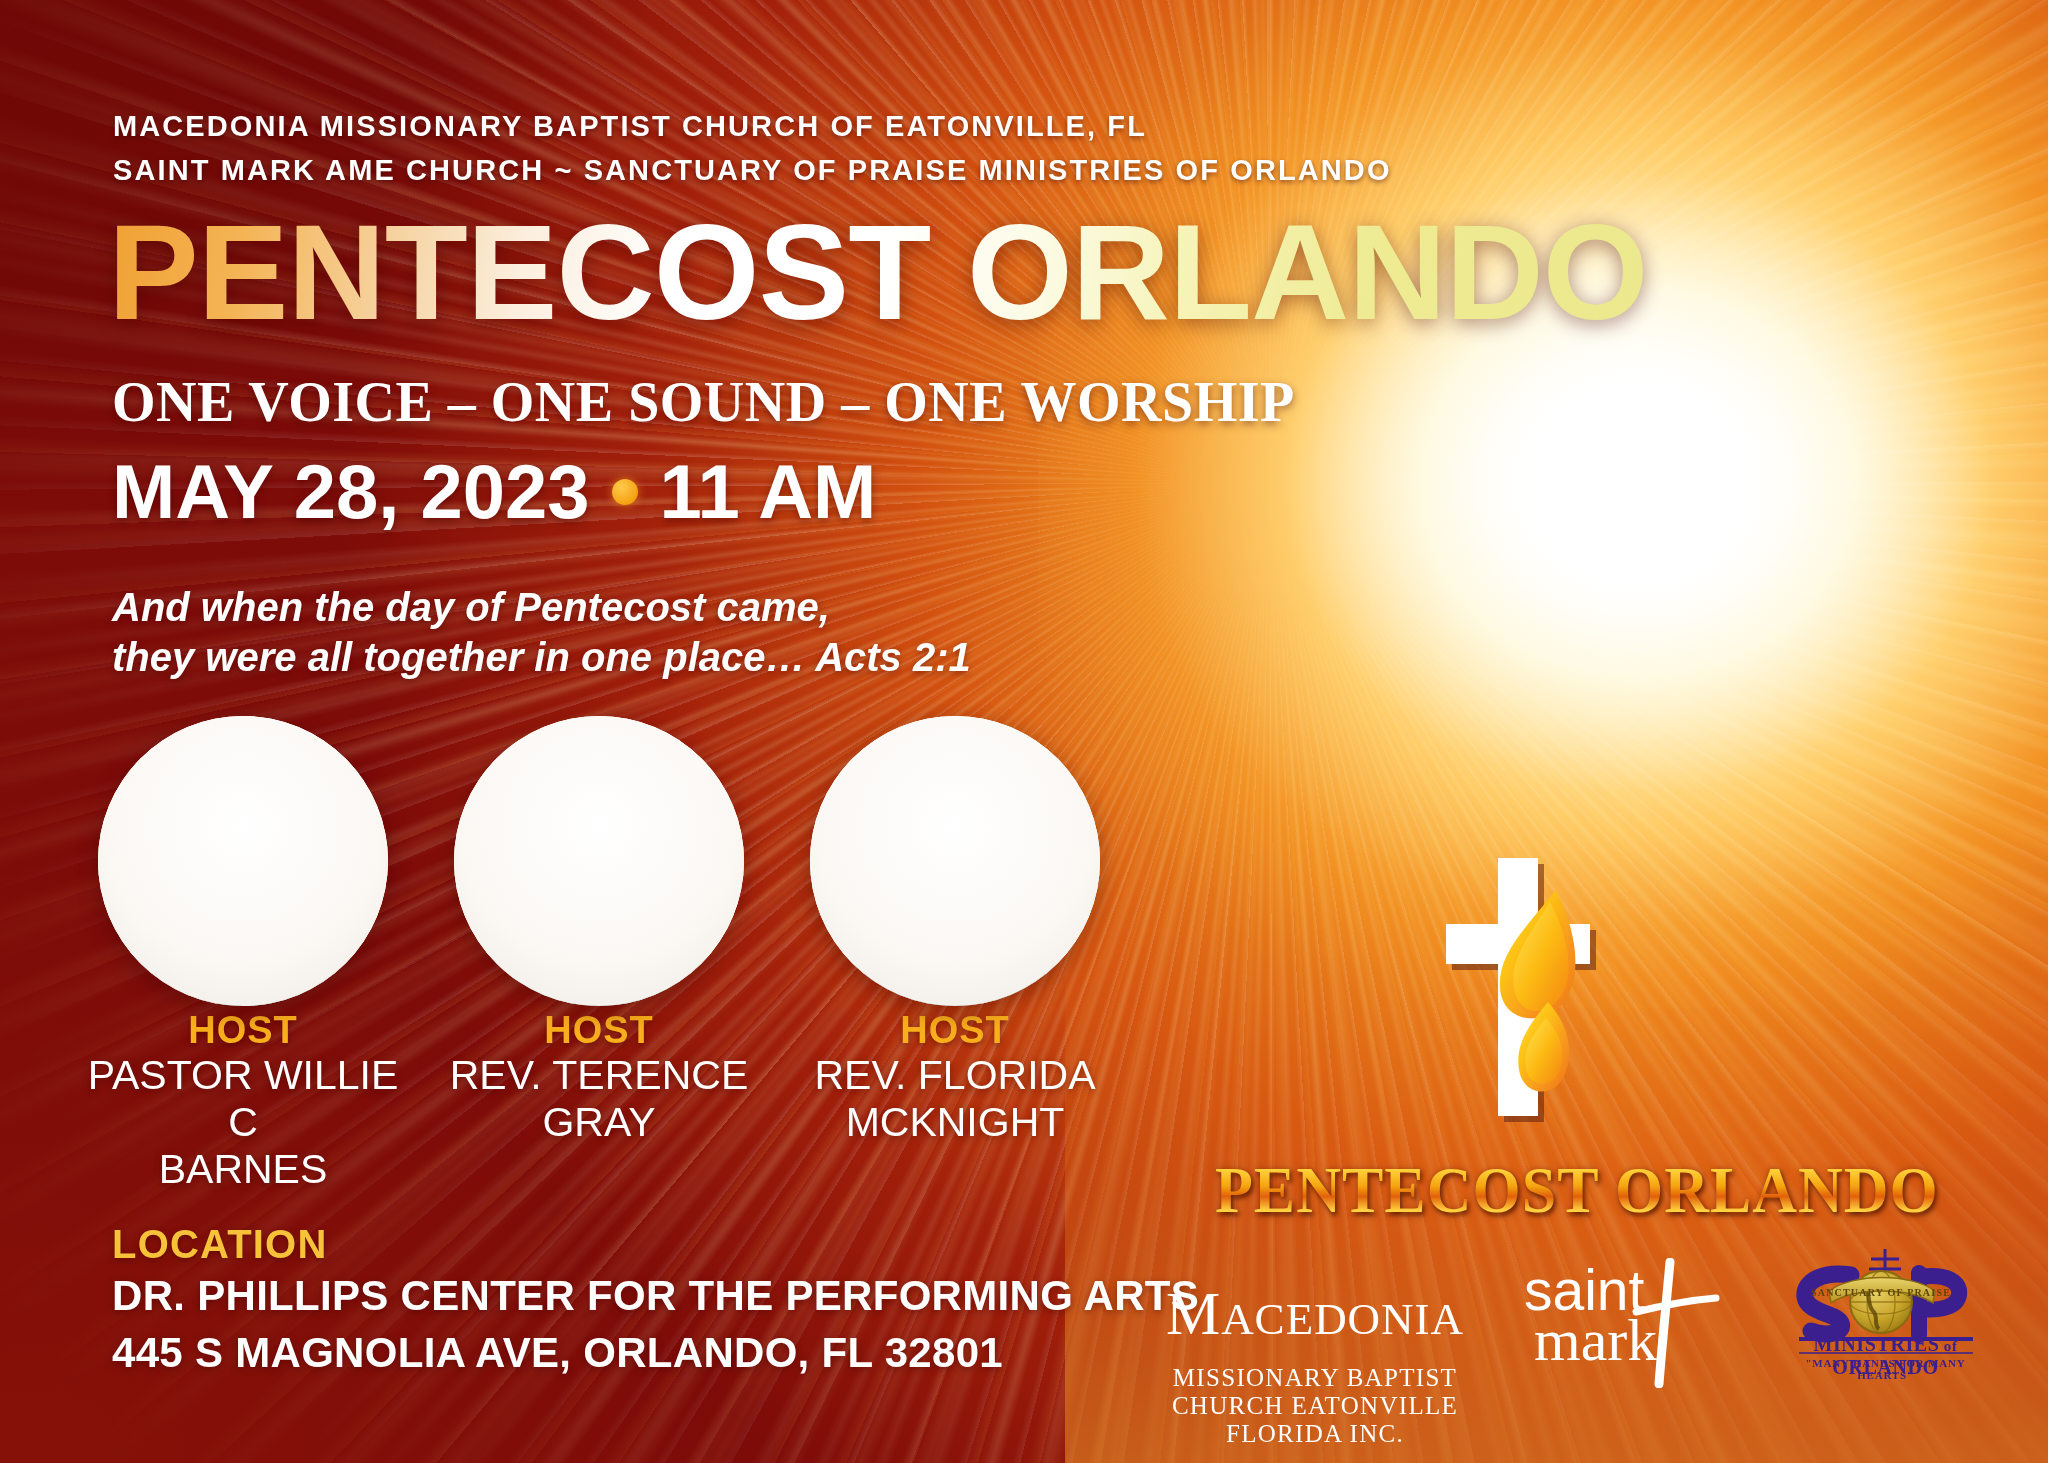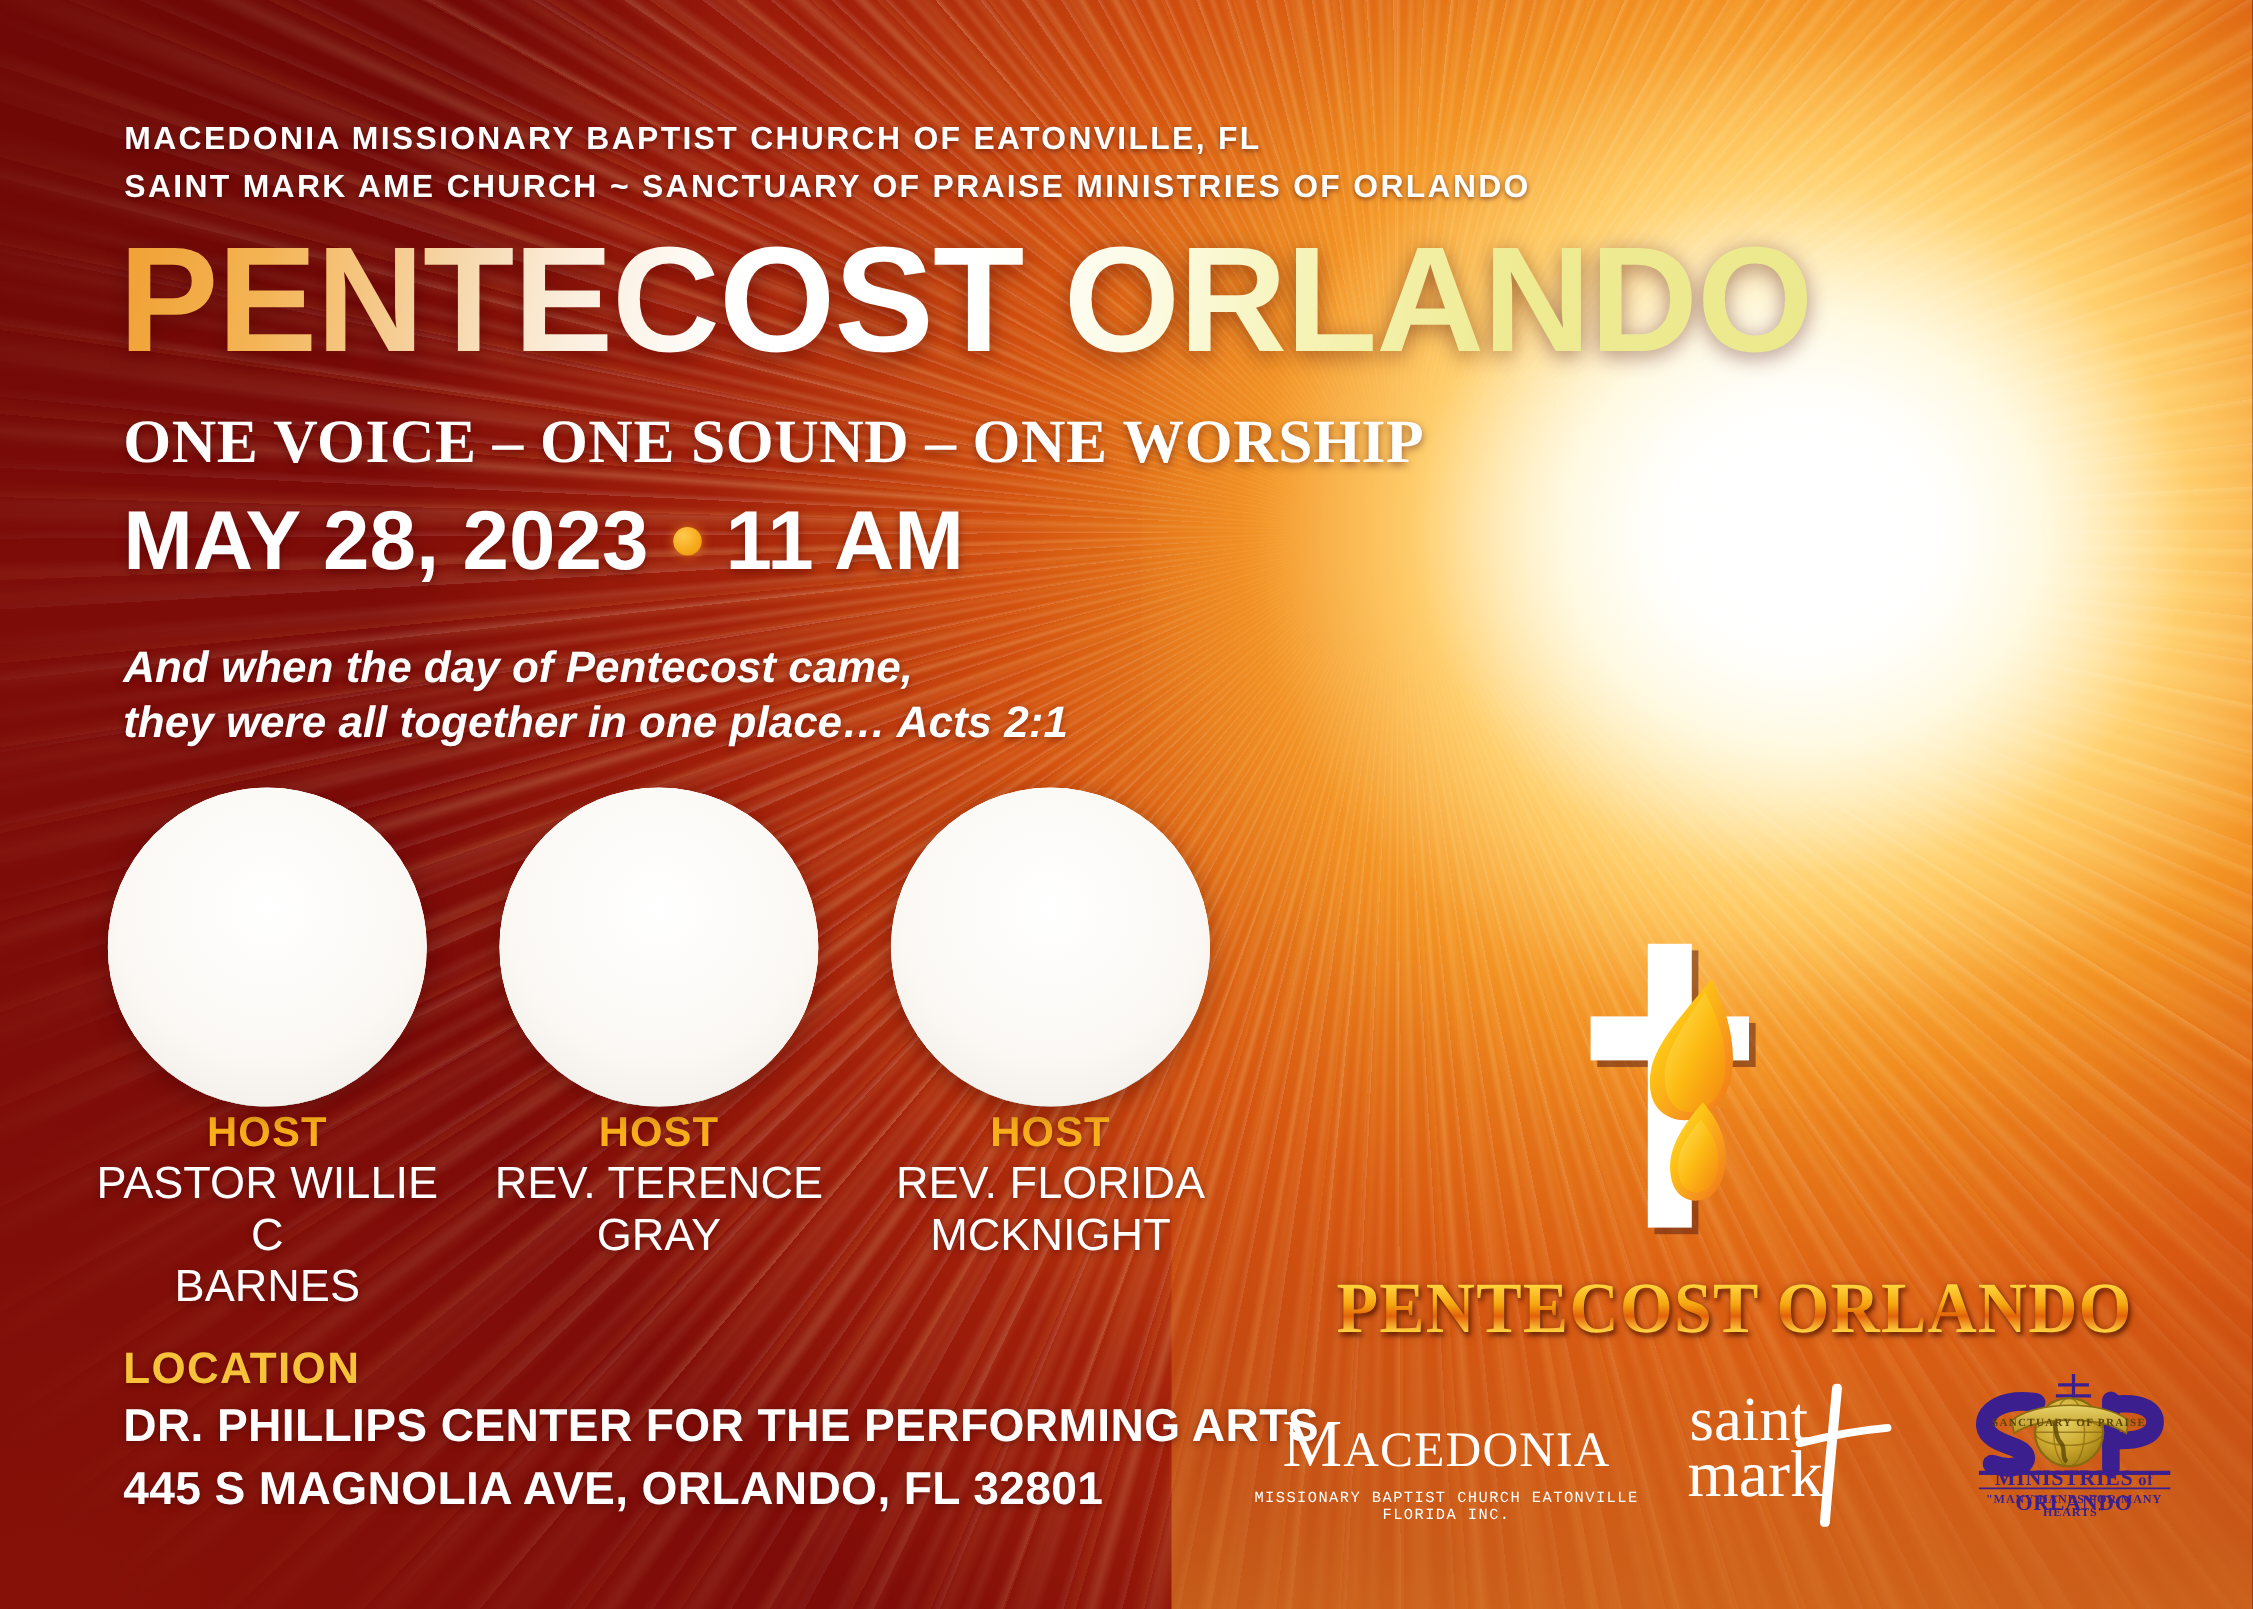--- a/index.html
+++ b/index.html
@@ -151,24 +151,24 @@
     background:linear-gradient(180deg,#ffe87a 0%, #ffd23a 22%, #f5a50f 44%, #e2610a 58%, #ffcf3d 76%, #ffe980 100%);
     -webkit-background-clip:text;background-clip:text;color:transparent;-webkit-text-fill-color:transparent;
     filter:drop-shadow(2px 3px 2px rgba(90,25,0,.75)) drop-shadow(0 0 3px rgba(120,30,0,.5));
     transform:scaleY(1.06);
   }
 
   
   .logo-macedonia{position:absolute;left:1140px;top:1283px;width:350px;text-align:center;color:#fff;}
   .mac-top{font-family:"Liberation Serif", serif;font-size:61px;letter-spacing:1px;line-height:1;}
   .mac-top .cap{font-size:61px;} .mac-top .sm{font-size:45px;}
-  .mac-sub{font-family:Liberation Mono, monospace;font-size:14px;letter-spacing:1.3px;margin-top:10px;}
+  .mac-sub{font-family:Liberation Serif, serif;font-size:25px;letter-spacing:1.3px;margin-top:20px;}
 
   .logo-saintmark{position:absolute;left:1520px;top:1258px;width:230px;height:130px;color:#fff;}
-  .sm-saint{position:absolute;left:16px;top:4px;font-family:Liberation Serif, serif;font-size:57px;line-height:1;}
+  .sm-saint{position:absolute;left:4px;top:4px;font-family:Liberation Sans, sans-serif;font-size:57px;line-height:1;}
   .sm-mark{position:absolute;left:14px;top:52px;font-family:"Liberation Serif", serif;font-size:60px;line-height:1;}
 
   .logo-sop{position:absolute;left:1793px;top:1247px;width:185px;height:135px;}
   .sop-name{position:absolute;left:0;right:0;top:86px;text-align:center;color:#3b1f8f;
     font-family:"Liberation Serif", serif;font-weight:700;font-size:20px;letter-spacing:.6px;}
   .sop-name .sm{font-size:15px;}
   .sop-tag{position:absolute;left:0;right:0;top:110px;text-align:center;color:#3b1f8f;
     font-family:"Liberation Serif", serif;font-weight:700;font-size:11px;letter-spacing:.8px;}
 </style>
 </head>

